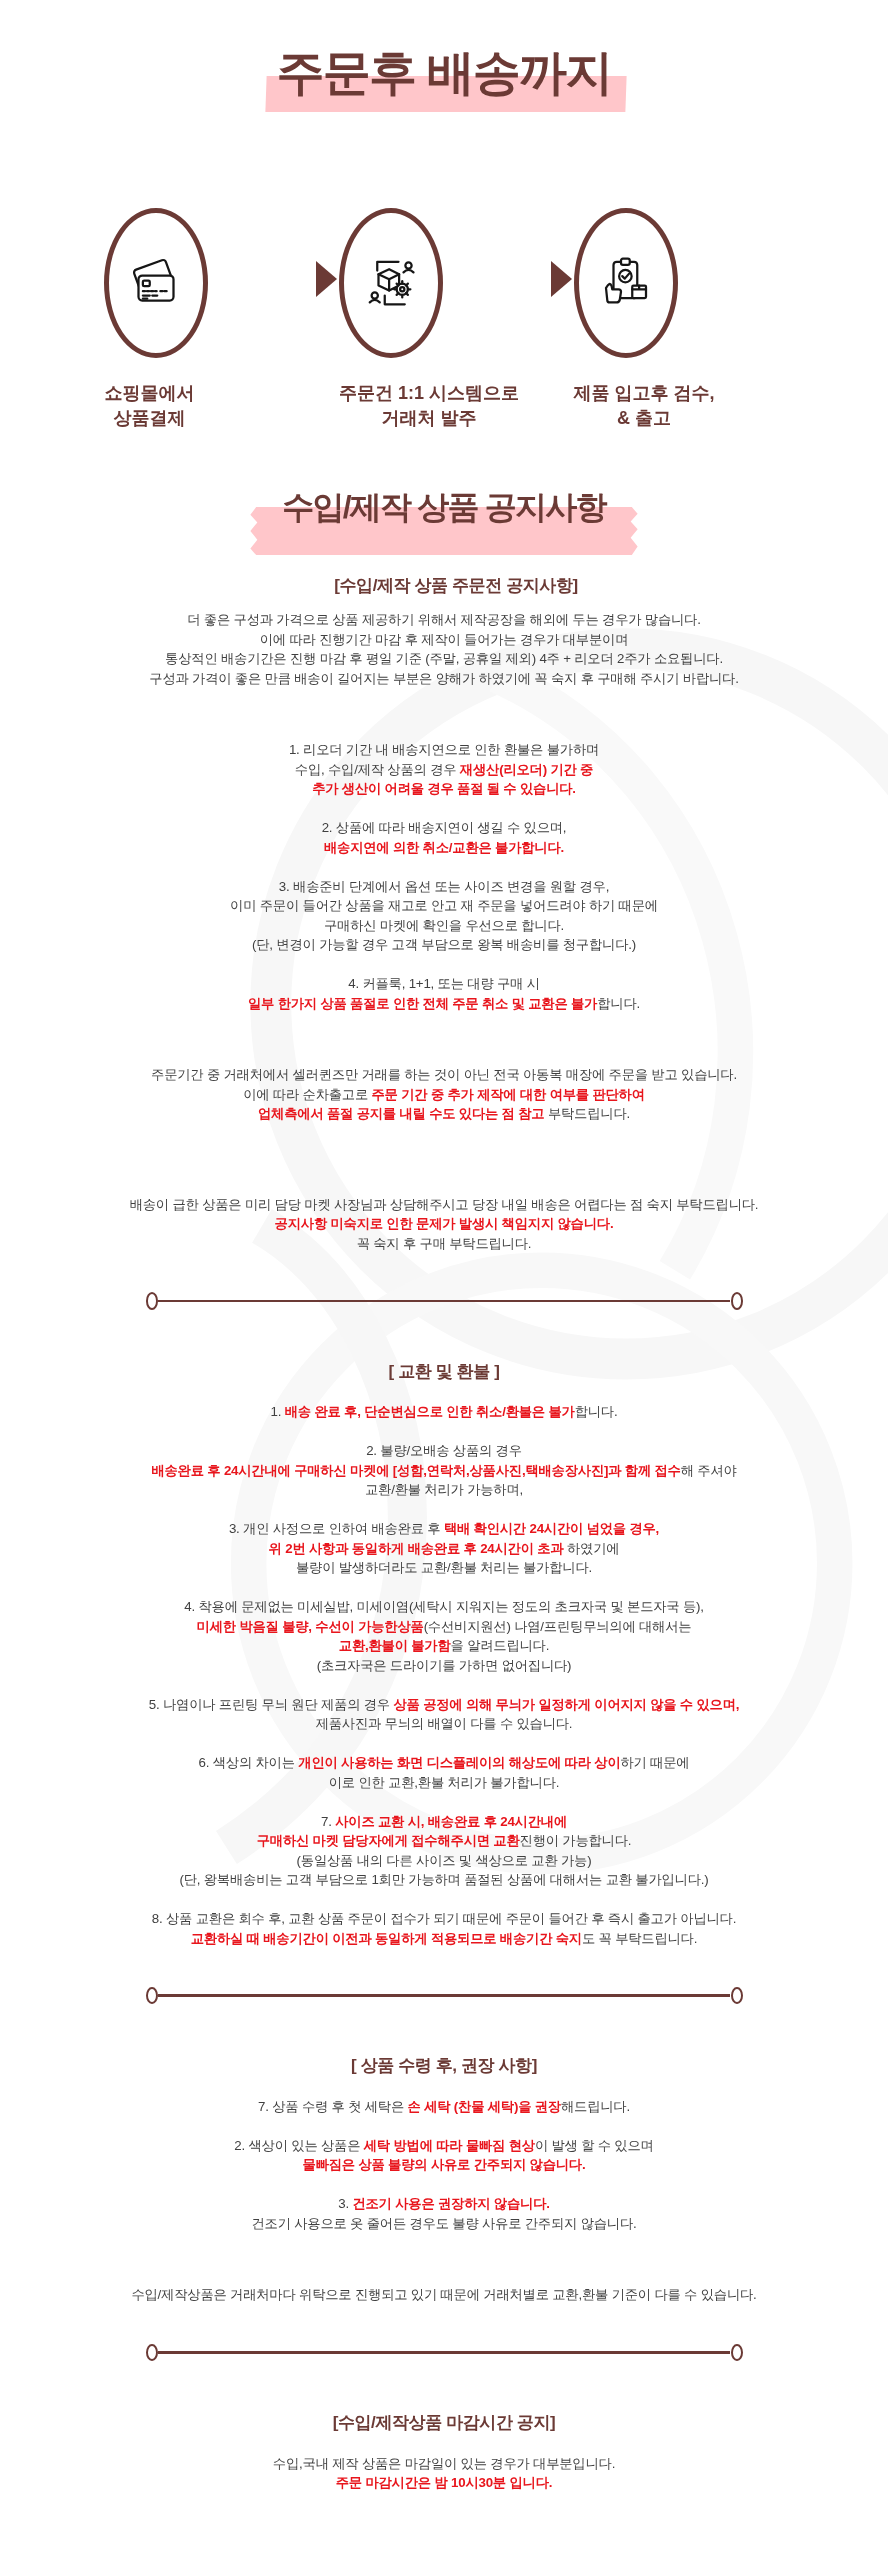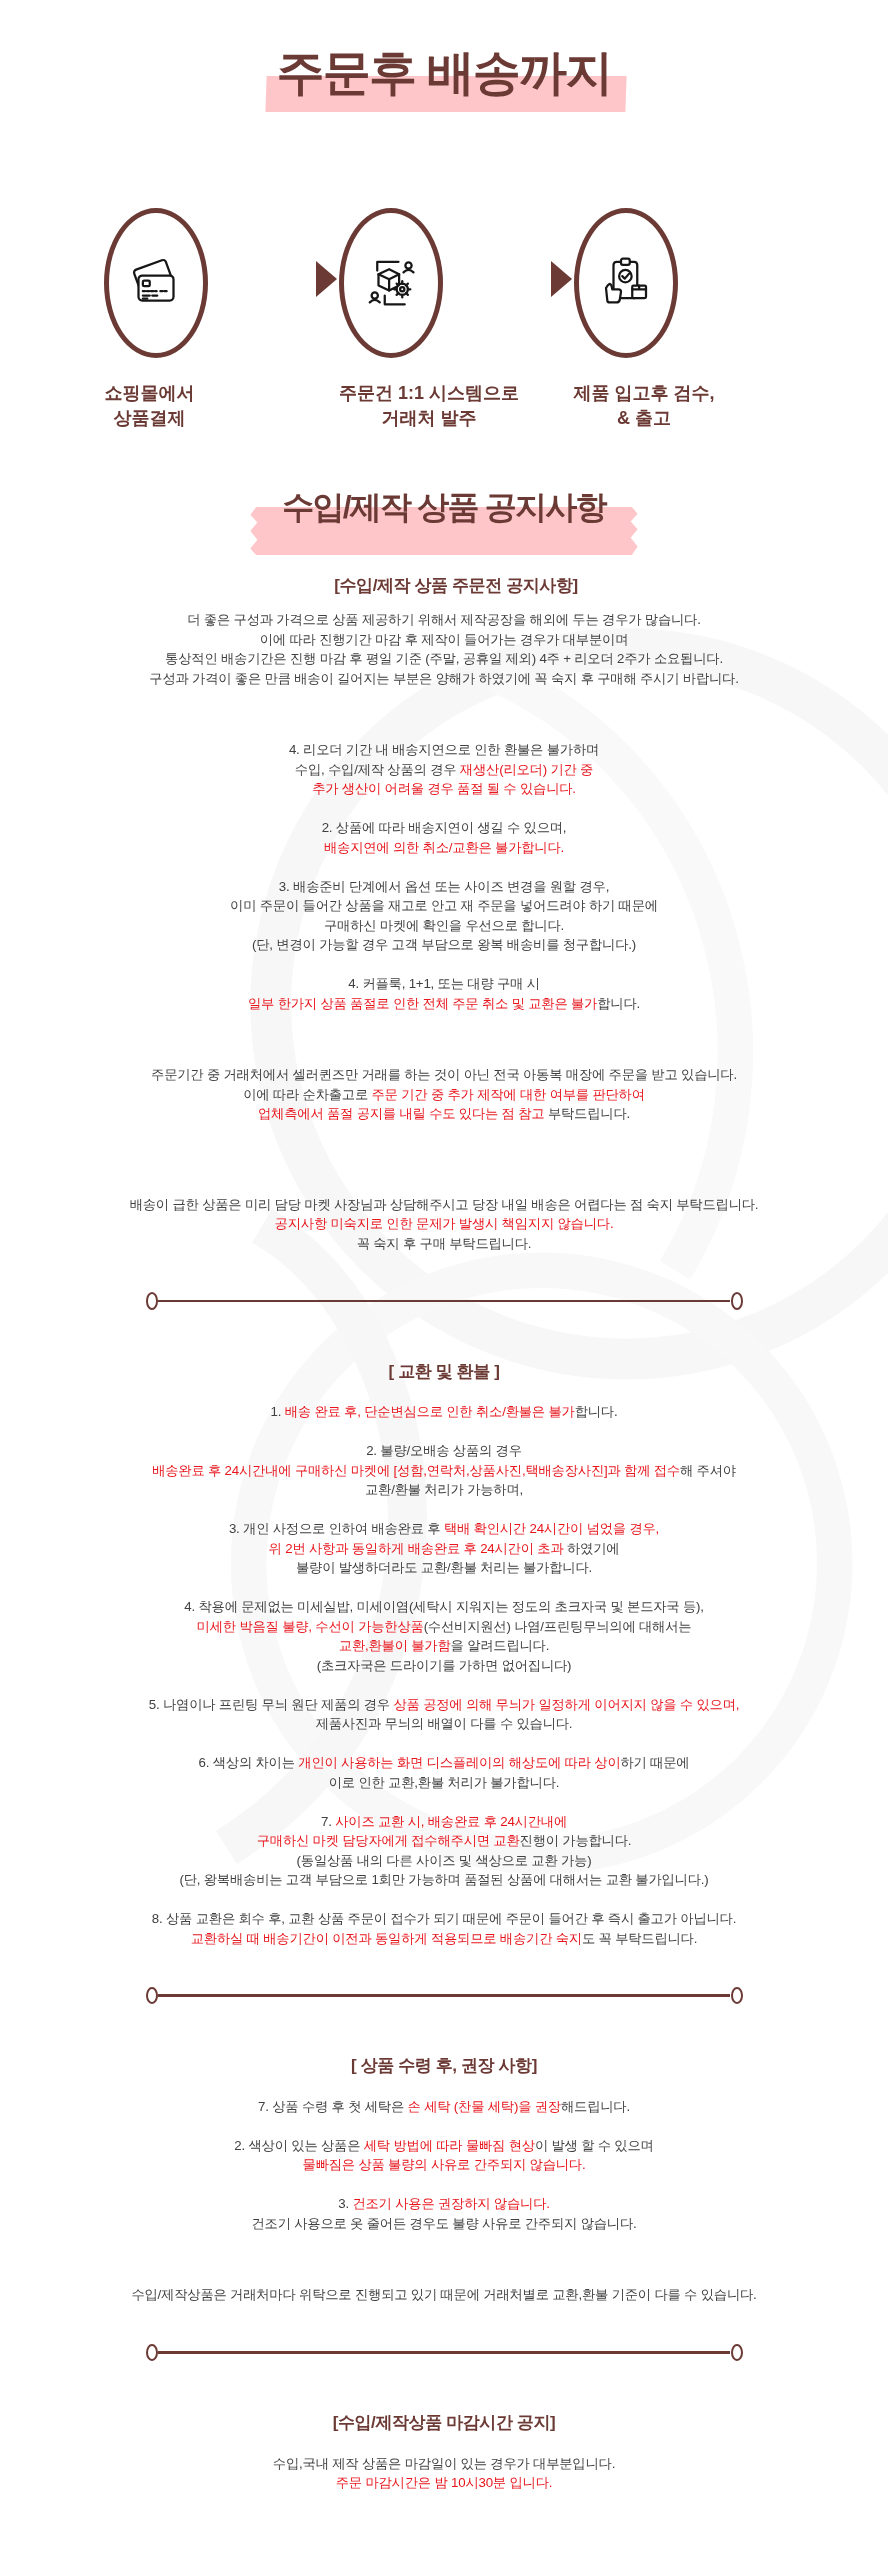--- a/index.html
+++ b/index.html
@@ -54,21 +54,21 @@
   
   #notice{margin-top:44px;text-align:center;color:var(--text);font-size:13.3px;}
   .sec-heading{margin:50px 0 7px;font-size:17px;font-weight:700;color:var(--brown);letter-spacing:-0.4px;}
   #notice > .sec-heading:first-child{margin-top:30px;padding-left:24px;}
   .para{margin-top:19.5px;}
   .para.lead{margin-top:13.3px;}
   .para.spaced{margin-top:52px;}
   .para.spaced-lg{margin-top:71px;}
   .line{line-height:19.5px;letter-spacing:-0.2px;}
   .seg-n{color:var(--text);}
-  .seg-r{color:var(--red);font-weight:400;text-align:center;}
+  .seg-r{color:var(--red);font-weight:700;text-align:center;}
   .divider{margin:39px auto 0;width:597px;display:flex;align-items:center;}
   .ring{width:8px;height:13.3px;border:2.7px solid var(--brown);border-radius:50%;background:#fff;flex:0 0 auto;}
   .dline{flex:1;height:2.7px;background:var(--brown);margin:0 0.9px;}
 </style>
 </head>
 <body>
 
 <div class="page">
 
   <svg class="watermark" width="888" height="2576" viewBox="0 0 1000 2900">
@@ -164,21 +164,21 @@
 
     <div id="notice">
         <div class="sec-heading">[수입/제작 상품 주문전 공지사항]</div>
         <div class="para lead">
           <div class="line"><span class="seg-n">더 좋은 구성과 가격으로 상품 제공하기 위해서 제작공장을 해외에 두는 경우가 많습니다.</span></div>
           <div class="line"><span class="seg-n">이에 따라 진행기간 마감 후 제작이 들어가는 경우가 대부분이며</span></div>
           <div class="line"><span class="seg-n">통상적인 배송기간은 진행 마감 후 평일 기준 (주말, 공휴일 제외) 4주 + 리오더 2주가 소요됩니다.</span></div>
           <div class="line"><span class="seg-n">구성과 가격이 좋은 만큼 배송이 길어지는 부분은 양해가 하였기에 꼭 숙지 후 구매해 주시기 바랍니다.</span></div>
         </div>
         <div class="para spaced">
-          <div class="line"><span class="seg-n">4. 리오더 기간 내 배송지연으로 인한 환불은 불가하며</span></div>
+          <div class="line"><span class="seg-n">1. 리오더 기간 내 배송지연으로 인한 환불은 불가하며</span></div>
           <div class="line"><span class="seg-n">수입, 수입/제작 상품의 경우 </span><span class="seg-r">재생산(리오더) 기간 중</span></div>
           <div class="line"><span class="seg-r">추가 생산이 어려울 경우 품절 될 수 있습니다.</span></div>
         </div>
         <div class="para">
           <div class="line"><span class="seg-n">2. 상품에 따라 배송지연이 생길 수 있으며,</span></div>
           <div class="line"><span class="seg-r">배송지연에 의한 취소/교환은 불가합니다.</span></div>
         </div>
         <div class="para">
           <div class="line"><span class="seg-n">3. 배송준비 단계에서 옵션 또는 사이즈 변경을 원할 경우,</span></div>
           <div class="line"><span class="seg-n">이미 주문이 들어간 상품을 재고로 안고 재 주문을 넣어드려야 하기 때문에</span></div>

